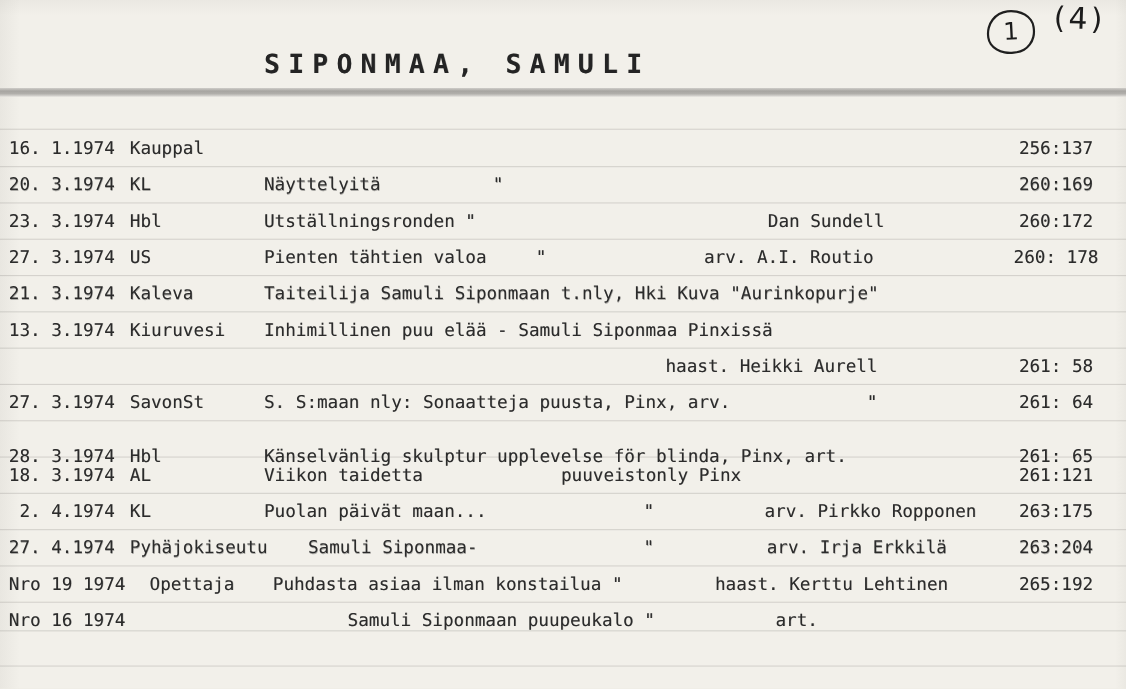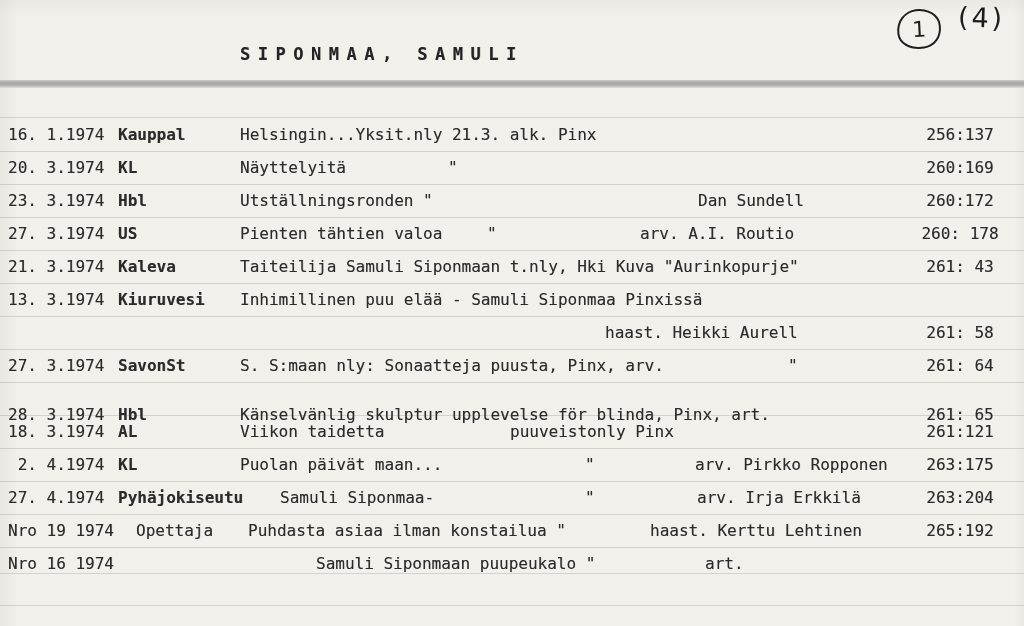--- a/index.html
+++ b/index.html
@@ -13,40 +13,40 @@
   
   .card::before{
     content:"";position:absolute;inset:0;pointer-events:none;
     background:
       linear-gradient(to right, rgba(190,188,182,0.18), rgba(190,188,182,0) 18px),
       linear-gradient(to left, rgba(190,188,182,0.15), rgba(190,188,182,0) 10px),
       linear-gradient(to bottom, rgba(210,208,202,0.25), rgba(210,208,202,0) 14px);
   }
   .title{
     position:absolute;left:240px;top:44px;margin:0;
-    font-size:17px;font-weight:bold;letter-spacing:7.5px;
+    font-size:24px;font-weight:bold;letter-spacing:7.5px;
     color:#242424;text-shadow:0.4px 0.4px 0 rgba(40,40,40,0.4);
     white-space:pre;
   }
   .band{
     position:absolute;left:0;top:80px;width:1024px;height:8px;
     background:linear-gradient(to bottom,#cfcdc9 0%,#a7a5a1 35%,#b1afab 65%,#e2e0dc 100%);
   }
   .rule{
     position:absolute;left:0;width:1024px;height:1px;
     background:rgba(145,143,138,0.30);
   }
   .line{
     position:absolute;left:0;width:1024px;height:22px;
     font-size:16px;line-height:22px;
     text-shadow:0.35px 0.35px 0 rgba(40,40,40,0.35);
   }
   .line span{position:absolute;white-space:pre;top:0;}
   .c-date{left:8px;}
-  .c-src{left:118px;font-weight:bold;}
+  .c-src{left:118px;}
   .c-title{left:240px;}
   .c-ref{right:4px;width:120px;text-align:center;}
   .handnote{
     position:absolute;font-family:"DejaVu Sans", sans-serif;color:#1c1c1c;
   }
   .circle{
     position:absolute;left:897px;top:9px;width:40px;height:36px;
     border:2.5px solid #1f1f1f;
     border-radius:55% 60% 50% 58% / 62% 52% 58% 50%;
     transform:rotate(-7deg);
@@ -89,21 +89,20 @@
     <div class="rule" style="top:481px"></div>
     <div class="rule" style="top:514px"></div>
     <div class="rule" style="top:547px"></div>
     <div class="rule" style="top:573px"></div>
     <div class="rule" style="top:605px"></div>
   </div>
 
   <div class="line" style="top:124px">
     <span class="c-date">16. 1.1974</span>
     <span class="c-src">Kauppal</span>
-    <span class="c-title">Helsingin...Yksit.nly 21.3. alk. Pinx</span>
     <span class="c-ref">256:137</span>
   </div>
 
   <div class="line" style="top:157px">
     <span class="c-date">20. 3.1974</span>
     <span class="c-src">KL</span>
     <span class="c-title">Näyttelyitä</span>
     <span style="left:448px">"</span>
     <span class="c-ref">260:169</span>
   </div>
@@ -122,21 +121,20 @@
     <span class="c-title">Pienten tähtien valoa</span>
     <span style="left:487px">"</span>
     <span style="left:640px">arv. A.I. Routio</span>
     <span class="c-ref">260: 178</span>
   </div>
 
   <div class="line" style="top:256px">
     <span class="c-date">21. 3.1974</span>
     <span class="c-src">Kaleva</span>
     <span class="c-title">Taiteilija Samuli Siponmaan t.nly, Hki Kuva "Aurinkopurje"</span>
-    <span class="c-ref">261: 43</span>
   </div>
 
   <div class="line" style="top:289px">
     <span class="c-date">13. 3.1974</span>
     <span class="c-src">Kiuruvesi</span>
     <span class="c-title">Inhimillinen puu elää - Samuli Siponmaa Pinxissä</span>
   </div>
 
   <div class="line" style="top:322px">
     <span style="left:605px">haast. Heikki Aurell</span>

